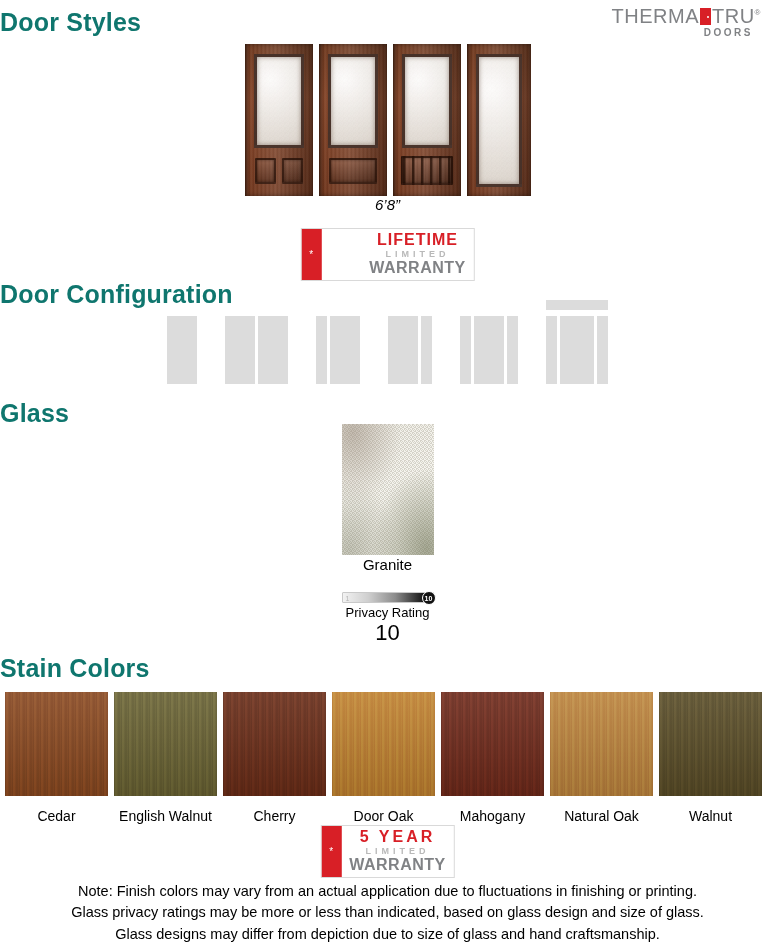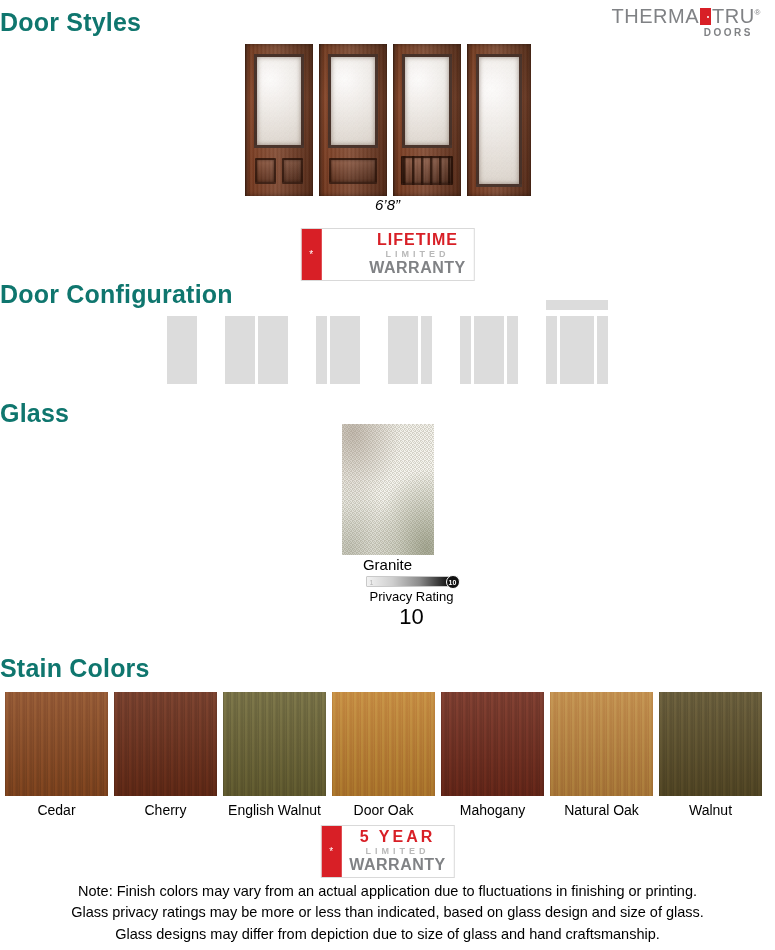--- a/index.html
+++ b/index.html
@@ -151,21 +151,21 @@
     background-size: auto, auto, auto, 4px 4px, auto;
   }
   .glass-name {
     position: absolute; left: 0; width: 100%; top: 556px;
     text-align: center; font-size: 15px; color: #000;
   }
 
   
   .privacy-wrap {
     position: absolute; left: 50%; transform: translateX(-50%);
-    top: 576px; width: 92px; margin-left: 24px;
+    top: 592px; width: 92px;
   }
   .privacy-bar {
     position: relative; height: 11px; width: 100%;
     background: linear-gradient(90deg, #f2f2f2 0%, #cfcfcf 28%, #8c8c8c 58%, #1a1a1a 88%, #000 100%);
     border: 1px solid #c9c9c9; border-radius: 1px;
   }
   .privacy-min {
     position: absolute; left: 3px; top: 0px;
     font-size: 7px; color: #b5b5b5; line-height: 11px;
   }
@@ -187,21 +187,21 @@
   .stain-row {
     position: absolute; top: 692px; left: 5px; width: 765px;
     display: flex; justify-content: flex-start; gap: 6px;
   }
   .stain { width: 103px; }
   .stain-chip {
     width: 103px; height: 104px;
     background-blend-mode: overlay, normal;
   }
   .stain-name {
-    text-align: center; font-size: 14px; color: #000; margin-top: 6px;
+    text-align: center; font-size: 14px; color: #000; margin-top: 12px;
     white-space: nowrap;
   }
 
   
   .note {
     position: absolute; left: 0; width: 100%; top: 881px;
     text-align: center; font-size: 14.5px; color: #000; line-height: 1.47;
   }
 </style>
 </head>
@@ -296,26 +296,26 @@
   </div>
 
   <div class="heading" style="top:654px;">Stain Colors</div>
 
   <div class="stain-row">
     <div class="stain">
       <div class="stain-chip" style="background: repeating-linear-gradient(90deg, rgba(0, 0, 0, 0.17) 0px, rgba(0, 0, 0, 0) 1px, rgba(255, 255, 255, 0.09) 2px, rgba(0, 0, 0, 0) 3px, rgba(0, 0, 0, 0.1) 5px, rgba(0, 0, 0, 0) 7px), linear-gradient(rgba(255, 255, 255, 0.1) 0%, rgba(0, 0, 0, 0.12) 100%), rgb(139, 74, 33);"></div>
       <div class="stain-name">Cedar</div>
     </div>
     <div class="stain">
+      <div class="stain-chip" style="background: repeating-linear-gradient(90deg, rgba(0, 0, 0, 0.17) 0px, rgba(0, 0, 0, 0) 1px, rgba(255, 255, 255, 0.09) 2px, rgba(0, 0, 0, 0) 3px, rgba(0, 0, 0, 0.1) 5px, rgba(0, 0, 0, 0) 7px), linear-gradient(rgba(255, 255, 255, 0.1) 0%, rgba(0, 0, 0, 0.12) 100%), rgb(107, 100, 52);"></div>
+      <div class="stain-name">English Walnut</div>
+    </div>
+    <div class="stain">
       <div class="stain-chip" style="background: repeating-linear-gradient(90deg, rgba(0, 0, 0, 0.17) 0px, rgba(0, 0, 0, 0) 1px, rgba(255, 255, 255, 0.09) 2px, rgba(0, 0, 0, 0) 3px, rgba(0, 0, 0, 0.1) 5px, rgba(0, 0, 0, 0) 7px), linear-gradient(rgba(255, 255, 255, 0.1) 0%, rgba(0, 0, 0, 0.12) 100%), rgb(107, 45, 24);"></div>
       <div class="stain-name">Cherry</div>
-    </div>
-    <div class="stain">
-      <div class="stain-chip" style="background: repeating-linear-gradient(90deg, rgba(0, 0, 0, 0.17) 0px, rgba(0, 0, 0, 0) 1px, rgba(255, 255, 255, 0.09) 2px, rgba(0, 0, 0, 0) 3px, rgba(0, 0, 0, 0.1) 5px, rgba(0, 0, 0, 0) 7px), linear-gradient(rgba(255, 255, 255, 0.1) 0%, rgba(0, 0, 0, 0.12) 100%), rgb(107, 100, 52);"></div>
-      <div class="stain-name">English Walnut</div>
     </div>
     <div class="stain">
       <div class="stain-chip" style="background: repeating-linear-gradient(90deg, rgba(0, 0, 0, 0.17) 0px, rgba(0, 0, 0, 0) 1px, rgba(255, 255, 255, 0.09) 2px, rgba(0, 0, 0, 0) 3px, rgba(0, 0, 0, 0.1) 5px, rgba(0, 0, 0, 0) 7px), linear-gradient(rgba(255, 255, 255, 0.1) 0%, rgba(0, 0, 0, 0.12) 100%), rgb(192, 132, 49);"></div>
       <div class="stain-name">Door Oak</div>
     </div>
     <div class="stain">
       <div class="stain-chip" style="background: repeating-linear-gradient(90deg, rgba(0, 0, 0, 0.17) 0px, rgba(0, 0, 0, 0) 1px, rgba(255, 255, 255, 0.09) 2px, rgba(0, 0, 0, 0) 3px, rgba(0, 0, 0, 0.1) 5px, rgba(0, 0, 0, 0) 7px), linear-gradient(rgba(255, 255, 255, 0.1) 0%, rgba(0, 0, 0, 0.12) 100%), rgb(112, 42, 27);"></div>
       <div class="stain-name">Mahogany</div>
     </div>
     <div class="stain">

